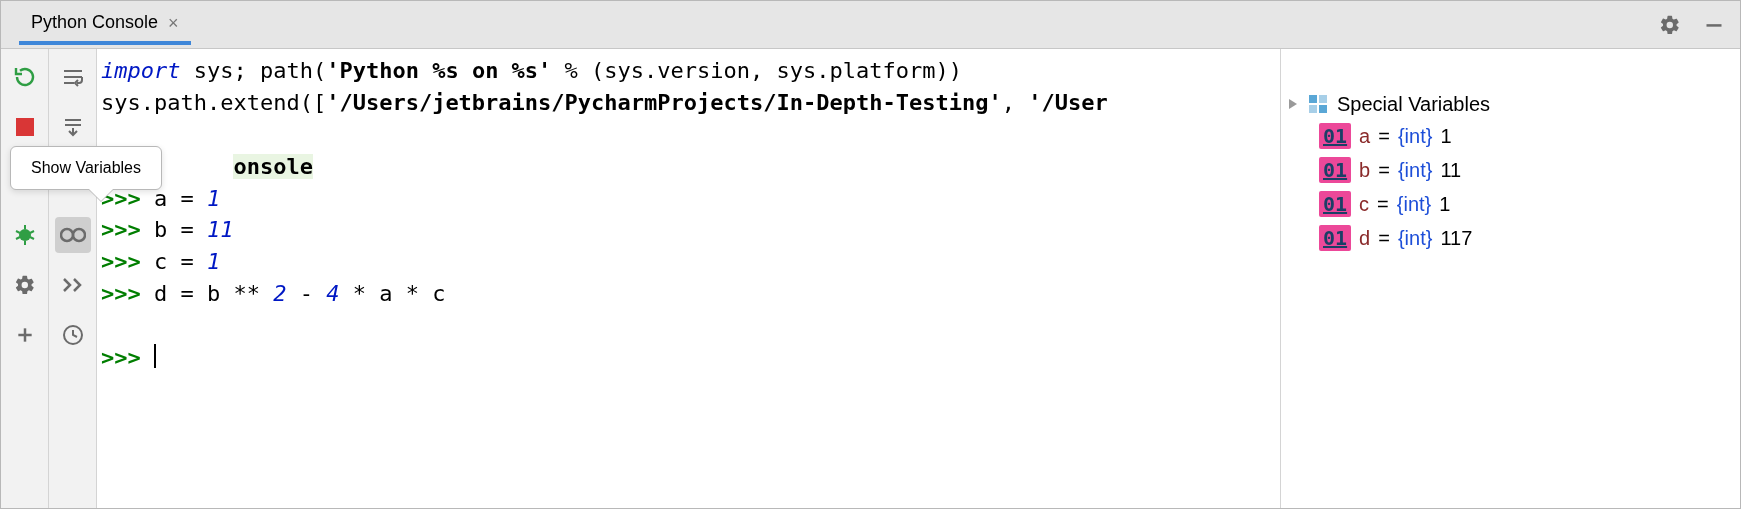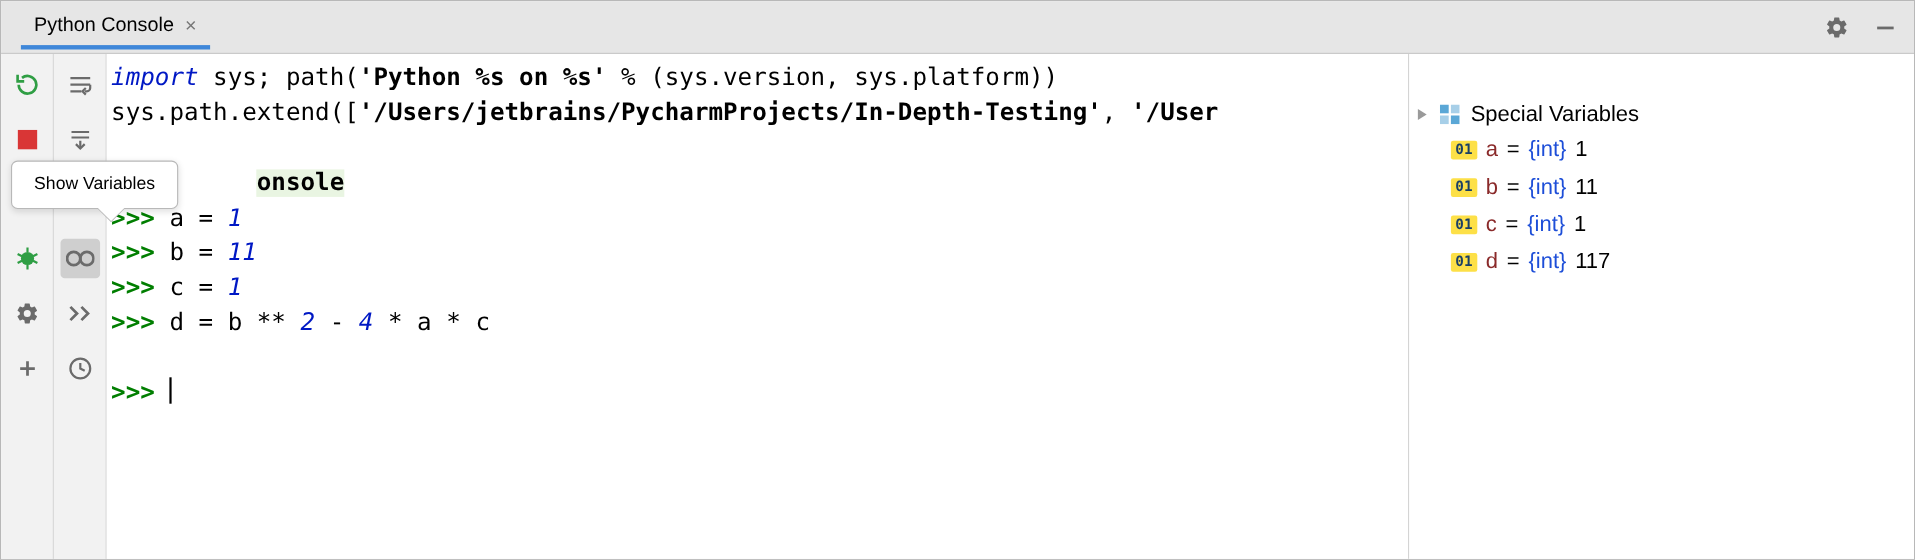--- a/index.html
+++ b/index.html
@@ -25,21 +25,21 @@
   .console .prompt { color: #007e00; font-weight: bold; }
   .console .faded-bg { background: #e9f5e2; text-align: center; }
   .console .caret { display:inline-block; width:2px; height:24px; background:#000; vertical-align:-3px; }
   
   .varpanel { width: 460px; border-left: 1px solid #d4d4d4; background: #fff; padding: 8px 6px; font-size: 20px; }
   .var-header { display: flex; align-items: center; gap: 10px; height: 30px; margin-top: 32px; }
   .var-header .arrow { color: #9a9a9a; font-size: 16px; }
   .var-header .grid-icon { display:inline-flex; }
   .var-header-title { color: #000; }
   .var-row { display: flex; align-items: center; gap: 8px; height: 34px; padding-left: 32px; }
-  .badge01 { background: #fde047; color: #1a3f66; font-family: Menlo, monospace; font-size: 13px; font-weight: bold; padding: 1px 4px; border-radius: 2px; }
+  .badge01 { background: #ec4899; color: #1a3f66; font-family: Menlo, monospace; font-size: 20px; font-weight: bold; padding: 1px 4px; border-radius: 2px; text-decoration: underline; }
   .var-name { color: #8a2a2a; }
   .var-eq { color: #000; }
   .var-type { color: #1d4ed8; }
   .var-val { color: #000; }
   
   .tooltip { position: absolute; left: 10px; top: 146px; background: #fff; border: 1px solid #b8b8b8; border-radius: 6px; padding: 12px 20px; font-size: 16px; color: #000; box-shadow: 0 2px 6px rgba(0,0,0,.12); z-index: 50; }
   .tooltip::after { content:""; position:absolute; bottom:-12px; left:78px; width:0; height:0; border:12px solid transparent; border-top-color:#fff; border-bottom:none; }
   .tooltip::before { content:""; position:absolute; bottom:-13px; left:77px; width:0; height:0; border:13px solid transparent; border-top-color:#b8b8b8; border-bottom:none; }
   svg { display:block; }
 </style>

